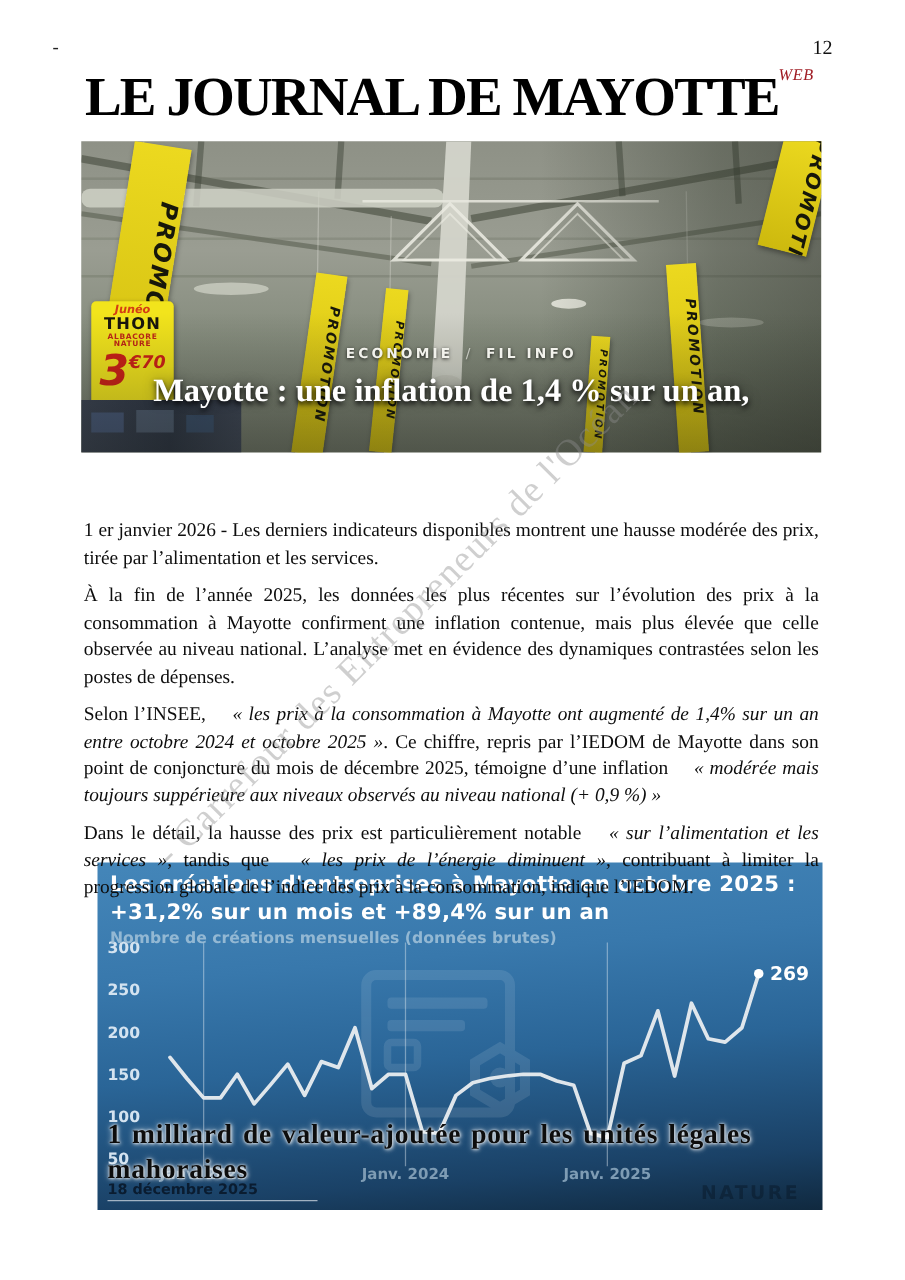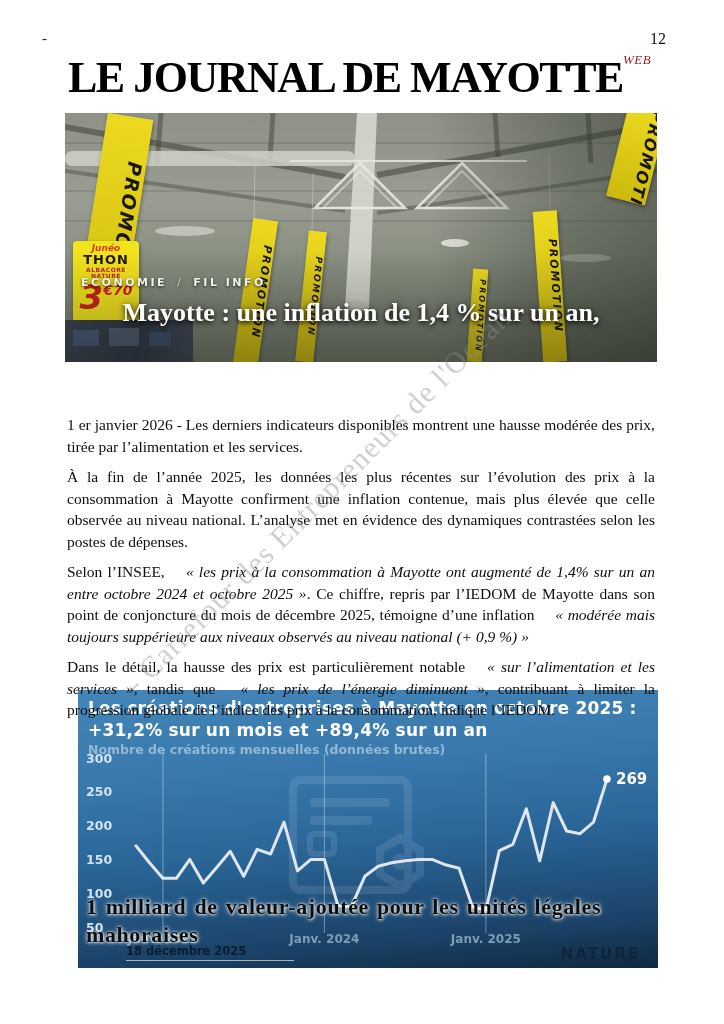--- a/index.html
+++ b/index.html
@@ -41,21 +41,21 @@
   .price-tag .prod{color:#19150c;font-size:13px;font-weight:700;letter-spacing:1px;}
   .price-tag .sub{color:#c02616;font-size:6px;font-weight:700;letter-spacing:.5px;}
   .price-tag .price{color:#cc2016;font-size:34px;font-weight:700;font-style:italic;line-height:.9;margin-top:2px;}
   .price-tag .cents{font-size:14px;vertical-align:14px;}
   .shelf{position:absolute;left:0;top:207px;width:128px;height:42px;
         background:linear-gradient(90deg,#3a4252,#2b3342 55%,#3c4454);}
   .shelf .blk1{position:absolute;left:8px;top:10px;width:26px;height:16px;background:#4a5c80;opacity:.8;}
   .shelf .blk2{position:absolute;left:44px;top:8px;width:30px;height:18px;background:#58687e;opacity:.7;}
   .shelf .blk3{position:absolute;left:84px;top:12px;width:22px;height:14px;background:#39506e;opacity:.8;}
 
-  .kicker{position:absolute;left:0;right:0;top:163px;color:#f2f2ec;
+  .kicker{position:absolute;left:0;right:0;top:163px;text-align:center;color:#f2f2ec;
         font-family:"DejaVu Sans",sans-serif;font-size:11px;font-weight:700;letter-spacing:2.5px;
         text-shadow:0 1px 3px rgba(0,0,0,.8);padding-left:16px;}
   .kicker .sep{opacity:.65;margin:0 10px;font-weight:400;}
   .headline{position:absolute;left:0;right:0;top:184px;text-align:center;color:#ffffff;
         font-family:"Liberation Serif",serif;font-weight:700;font-size:26px;line-height:31px;
         text-shadow:0 2px 4px rgba(0,0,0,.85),0 0 10px rgba(0,0,0,.4);}
 
   
   .diag-watermark{position:absolute;left:118px;top:676px;transform:rotate(-45deg);
         transform-origin:0 0;font-family:"Liberation Serif",serif;font-size:30px;
@@ -73,21 +73,21 @@
         font-family:"DejaVu Sans",sans-serif;}
   .chart-title{position:absolute;left:10px;top:7px;color:#ffffff;font-weight:700;font-size:17px;
         line-height:22px;letter-spacing:.2px;}
   .chart-subtitle{position:absolute;left:10px;top:52px;color:#a3c3da;font-size:12.5px;font-weight:700;opacity:.85;}
   .chart svg.plot{position:absolute;left:0;top:0;}
   .overlay-headline{position:absolute;left:8px;top:203px;color:#0d0d0d;z-index:5;
         font-family:"Liberation Serif",serif;font-weight:700;font-size:22px;line-height:28px;
         letter-spacing:.6px;word-spacing:2px;
         text-shadow:0 0 5px rgba(255,255,255,.75),0 0 2px rgba(255,255,255,.85),1px 1px 3px rgba(255,255,255,.6);}
   .date-stamp{position:absolute;left:8px;top:254px;z-index:6;color:#0a1c30;font-size:11.5px;
-        font-weight:700;width:168px;border-bottom:1px solid rgba(235,240,245,.65);padding-bottom:2px;margin-left:40px;}
+        font-weight:700;width:168px;border-bottom:1px solid rgba(235,240,245,.65);padding-bottom:2px;}
   .producer-mark{position:absolute;right:18px;bottom:5px;z-index:4;color:rgba(8,24,40,.5);
         font-size:15px;font-weight:700;letter-spacing:2px;}
 </style>
 </head>
 <body>
 
 <div class="page">
 
   <span class="corner-mark">-</span>
   <span class="page-number">12</span>

